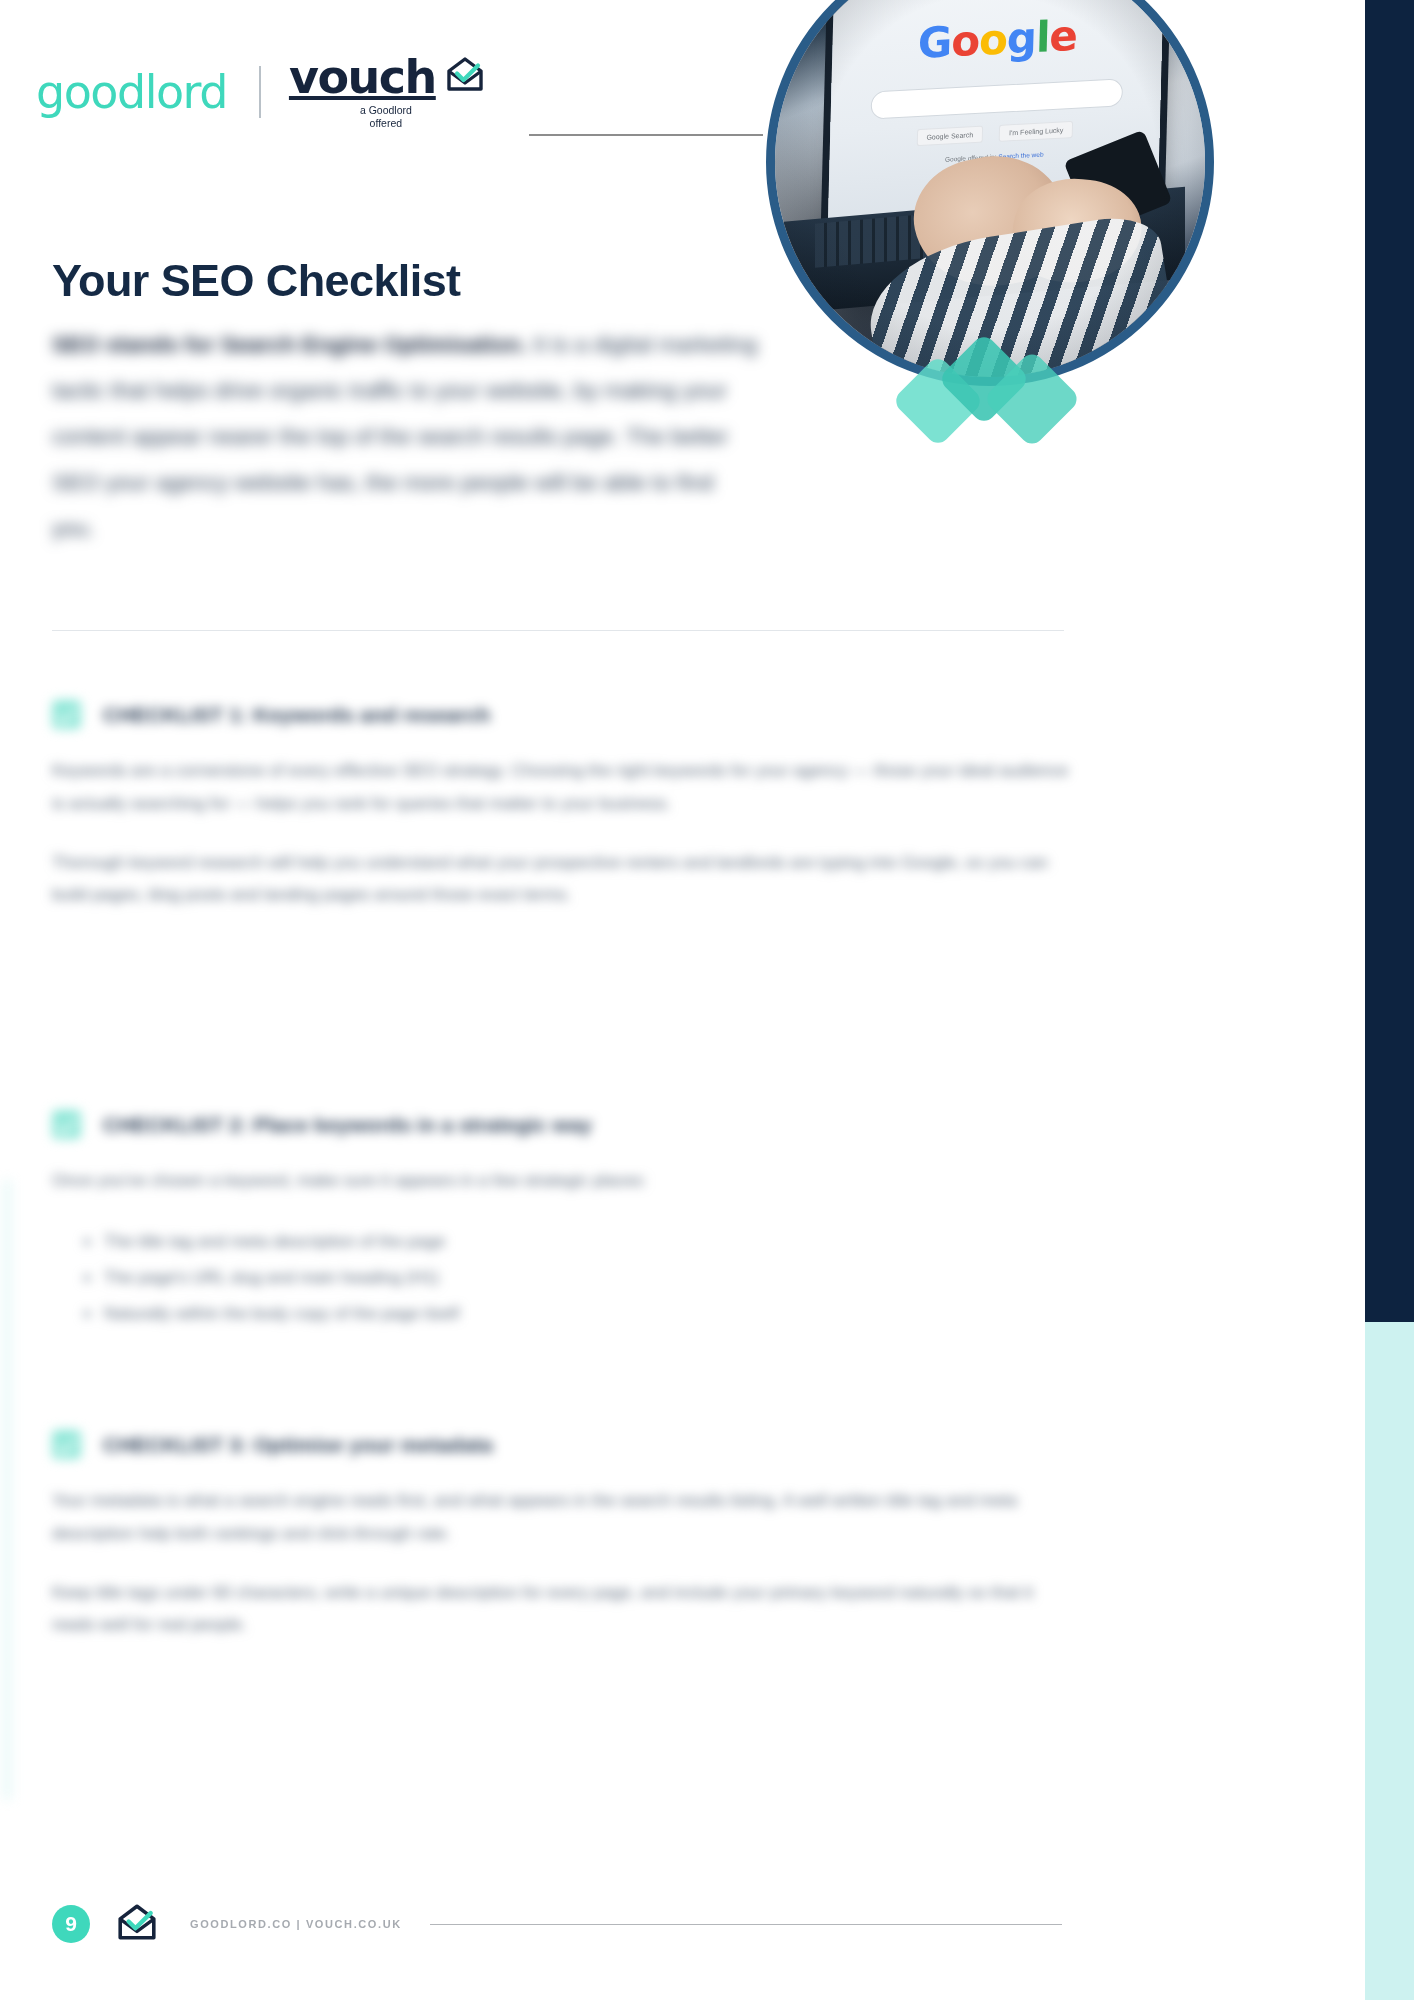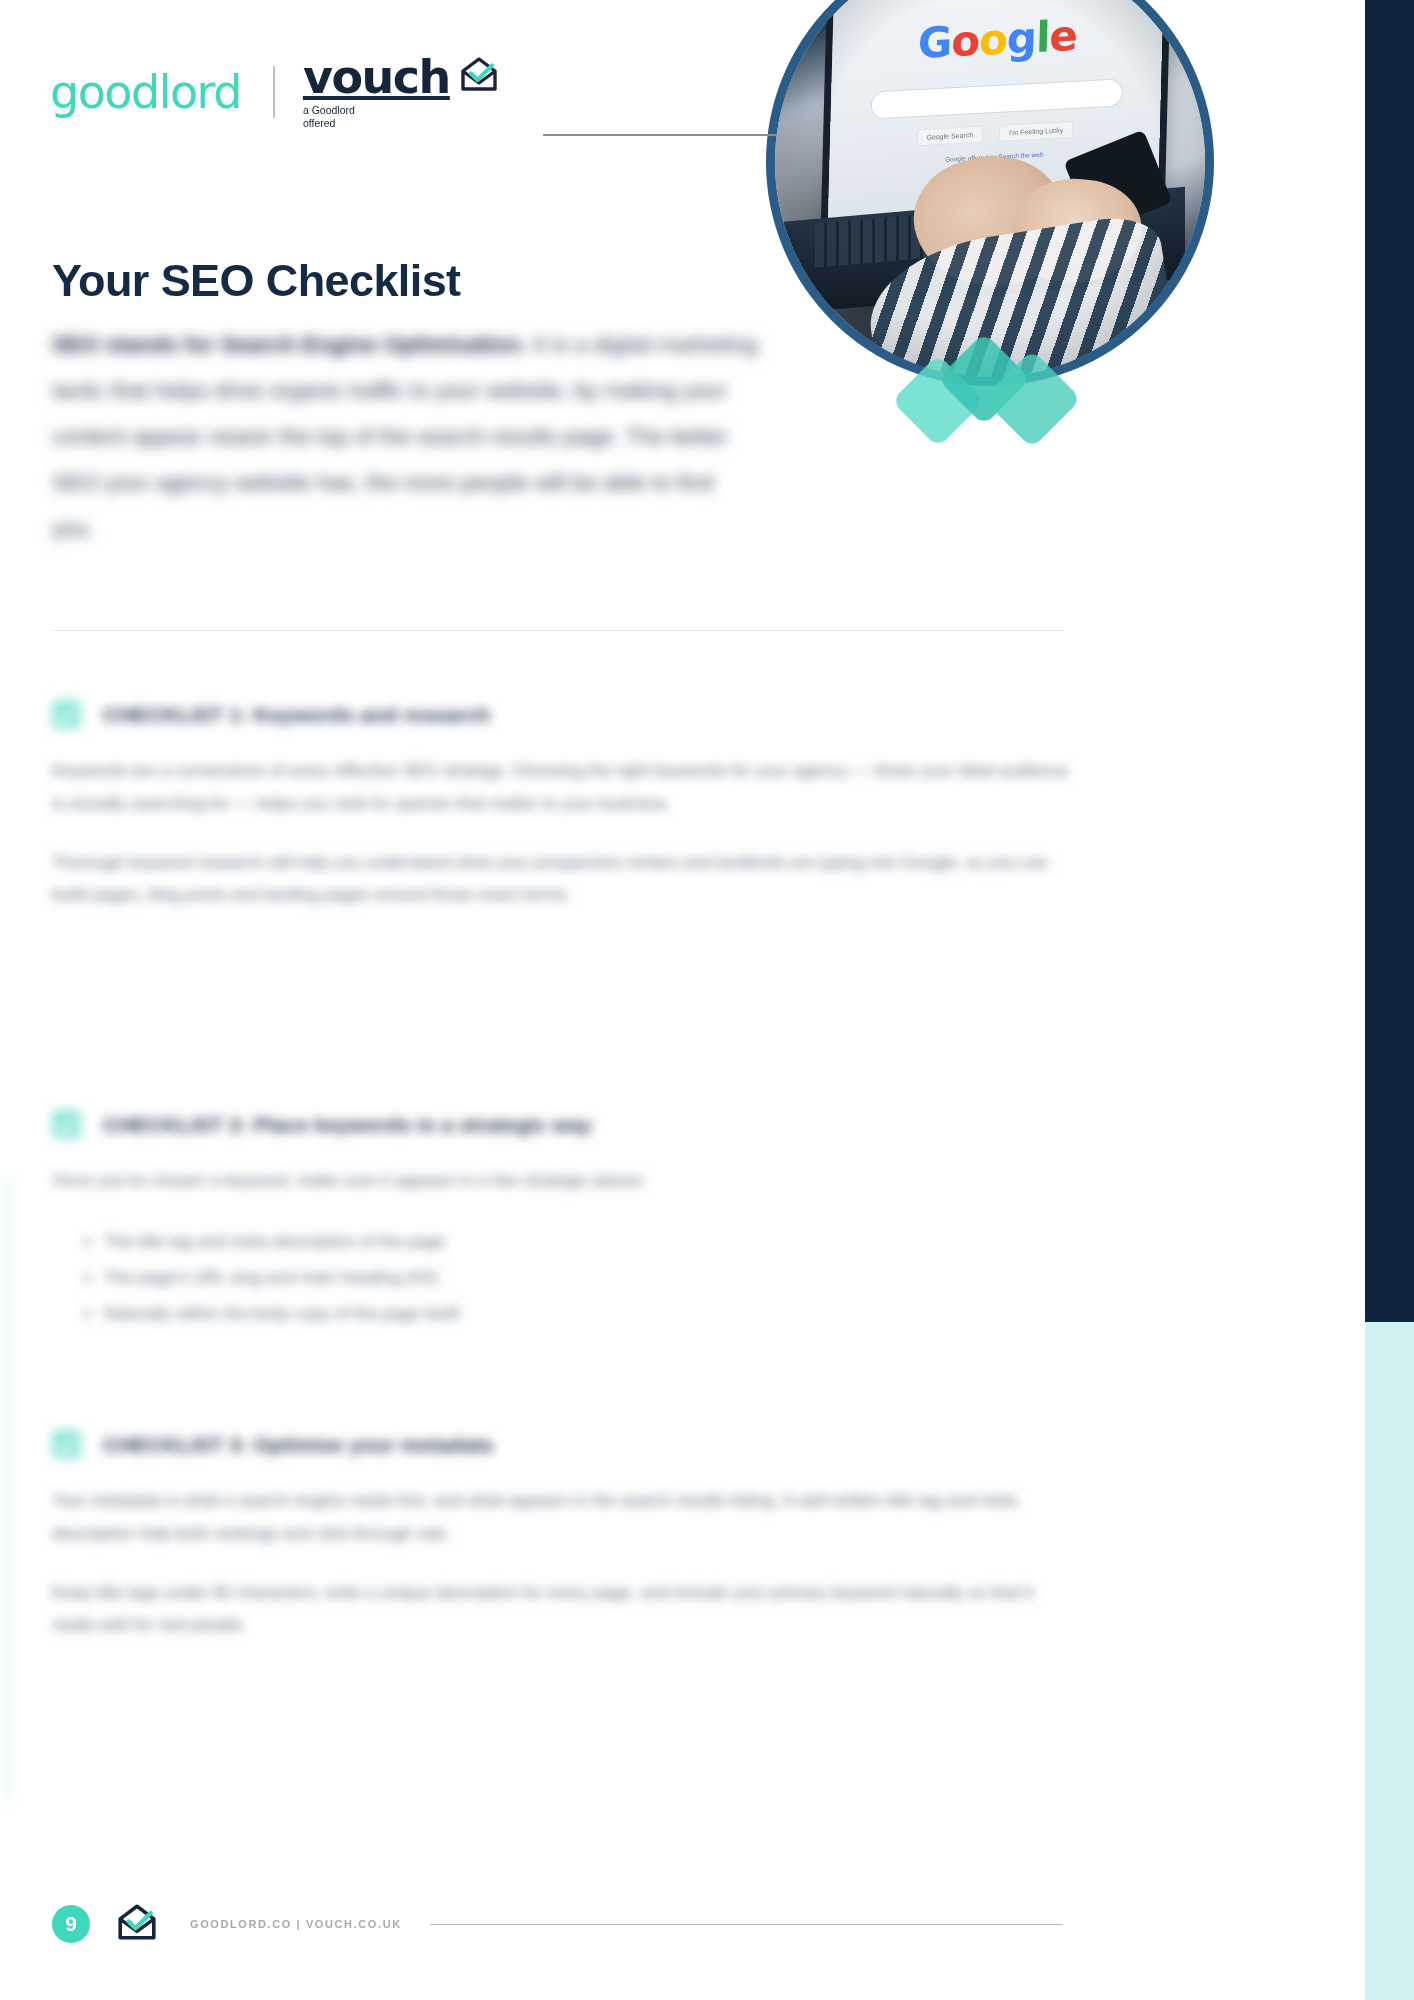--- a/index.html
+++ b/index.html
@@ -211,21 +211,21 @@
   .dia {
     position: absolute;
     border-radius: 12px;
     transform: rotate(45deg);
   }
   .dia.d1 { left: 0;   top: 38px; width: 66px; height: 66px; background: rgba(95,220,200,0.82); }
   .dia.d2 { left: 46px; top: 16px; width: 66px; height: 66px; background: rgba(58,196,178,0.88); }
   .dia.d3 { left: 92px; top: 34px; width: 70px; height: 70px; background: rgba(72,206,186,0.80); }
 
   
-  .header { position: absolute; top: 52px; left: 50px; width: 1080px; height: 80px; }
+  .header { position: absolute; top: 52px; left: 36px; width: 1080px; height: 80px; }
   .logo-row { display: flex; align-items: center; height: 80px; }
   .goodlord-wordmark {
     font-family: "DejaVu Sans", sans-serif;
     font-size: 46px;
     font-weight: 400;
     color: #3fd8bc;
     letter-spacing: -1.5px;
     line-height: 1;
   }
   .logo-divider {
@@ -241,21 +241,21 @@
     font-weight: 700;
     color: #16243c;
     letter-spacing: -1.5px;
     line-height: 1;
     text-decoration: underline;
   }
   .vouch-mark { margin-left: 9px; margin-top: 2px; }
   .vouch-tag {
     font-size: 10.5px;
     color: #16243c;
-    text-align: left;
+    text-align: center;
     line-height: 1.25;
     margin-top: 4px;
     padding-right: 2px;
   }
   .header-rule {
     position: absolute;
     left: 493px;
     top: 82px;
     width: 234px;
     height: 2px;

